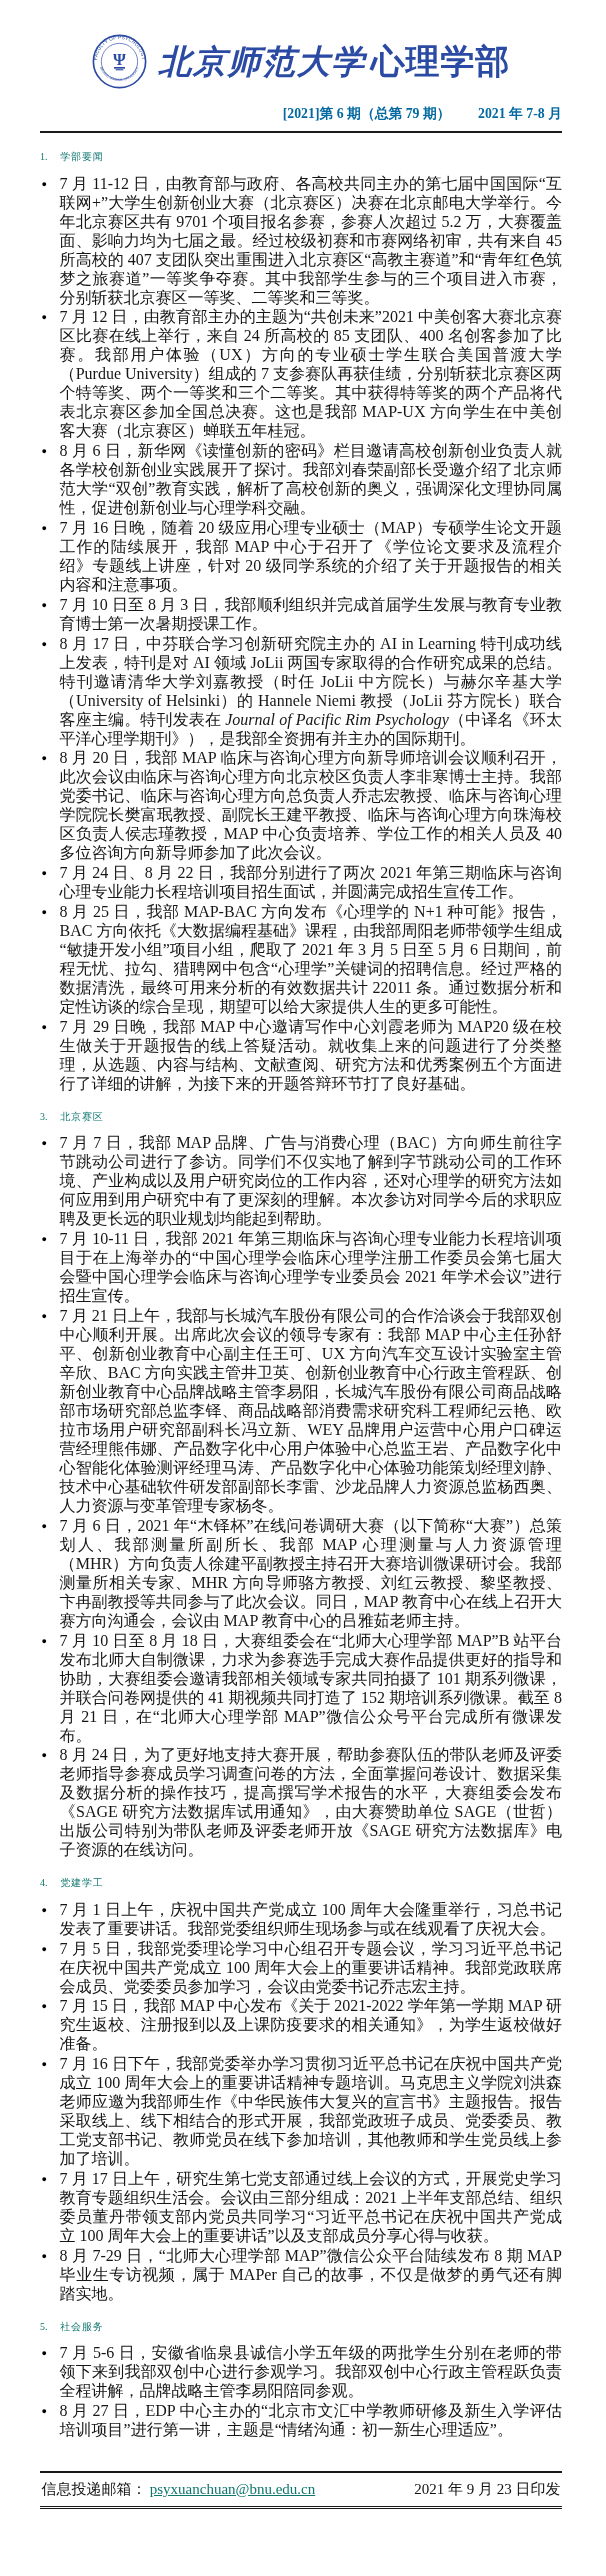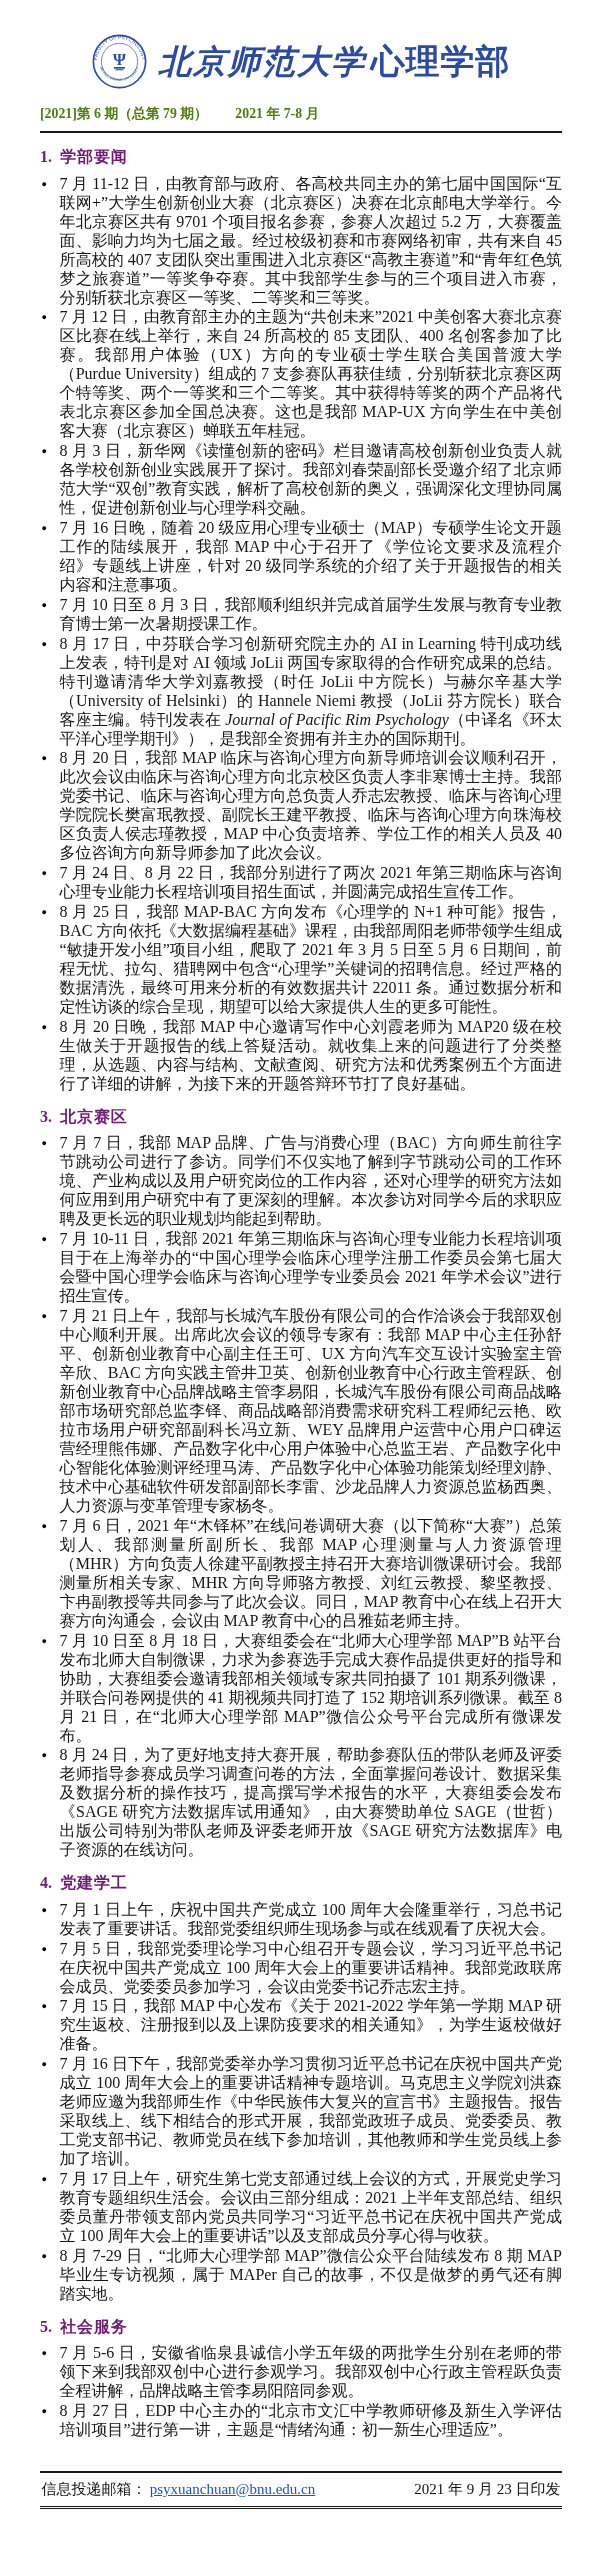--- a/index.html
+++ b/index.html
@@ -13,42 +13,42 @@
   .seal{width:55px;height:55px;flex:none;}
   .wordmark{display:flex;align-items:baseline;white-space:nowrap;color:#2b4aa3;}
   .wm-script{font-size:33px;font-weight:700;font-style:italic;letter-spacing:1.6px;
              font-family:"Liberation Serif","DejaVu Serif",serif;text-align:right;}
   .wm-bold{font-size:34px;font-weight:900;letter-spacing:0.8px;margin-left:4.9px;
            font-family:Liberation Serif, serif;}
 
   
   .doc-title{margin:27.5px 0 0 0;text-align:center;font-size:40px;line-height:44px;
              font-weight:900;color:#45457a;letter-spacing:8px;}
-  .issue-line{margin-top:16px;text-align:left;font-size:13.8px;font-weight:700;color:#4d7c0f;}
+  .issue-line{margin-top:16px;text-align:right;font-size:13.8px;font-weight:700;color:#0369a1;}
   .issue-gap{display:inline-block;width:27.5px;}
   .rule-top{border:none;border-top:2.4px solid #1a1a1a;margin:8px 0 0 0;}
 
   
-  .sec-heading{margin:13.8px 0 7.3px 0;font-size:16px;line-height:19.4px;font-weight:700;
-               color:#701a75;font-family:"Liberation Sans","DejaVu Sans",sans-serif;}
+  .sec-heading{margin:13.8px 0 7.3px 0;font-size:10px;line-height:19.4px;font-weight:400;
+               color:#0f766e;font-family:"Liberation Sans","DejaVu Sans",sans-serif;}
   .sec-num{display:inline-block;min-width:14.6px;font-family:"Liberation Serif","DejaVu Serif",serif;}
   .sec-title{margin-left:5.7px;letter-spacing:0.8px;}
   .bullet-item{display:flex;align-items:flex-start;margin:0 0 0.8px 1.6px;}
   .bullet-marker{flex:none;width:18px;font-size:9px;line-height:19px;color:#000;
                  transform:translateY(0.8px);}
   .bullet-text{flex:1;margin:0;font-size:16px;line-height:19px;text-align:justify;
                color:#161616;}
   .bullet-text i{font-style:italic;}
 
   
   .doc-footer{margin-top:32px;border-top:2px solid #1a1a1a;border-bottom:3.2px double #1a1a1a;}
   .footer-inner{display:flex;justify-content:space-between;align-items:center;
                 padding:6.5px 1.6px 7.3px 1.6px;font-size:15px;}
   .footer-left{display:flex;align-items:baseline;}
-  .footer-email{color:#1d4ed8;text-decoration:underline;margin-left:3.2px;cursor:pointer;}
+  .footer-email{color:#0f766e;text-decoration:underline;margin-left:3.2px;cursor:pointer;}
   .print-date{color:#111;}
 </style>
 </head>
 <body>
 
 <div class="page">
 
   <header class="masthead">
     <div class="seal">
       <svg viewBox="0 0 100 100" width="55" height="55" aria-hidden="true">
@@ -88,21 +88,21 @@
         <div class="bullet-item">
           <span class="bullet-marker">●</span>
           <p class="bullet-text">7 月 11-12 日，由教育部与政府、各高校共同主办的第七届中国国际“互联网+”大学生创新创业大赛（北京赛区）决赛在北京邮电大学举行。今年北京赛区共有 9701 个项目报名参赛，参赛人次超过 5.2 万，大赛覆盖面、影响力均为七届之最。经过校级初赛和市赛网络初审，共有来自 45 所高校的 407 支团队突出重围进入北京赛区“高教主赛道”和“青年红色筑梦之旅赛道”一等奖争夺赛。其中我部学生参与的三个项目进入市赛，分别斩获北京赛区一等奖、二等奖和三等奖。</p>
         </div>
         <div class="bullet-item">
           <span class="bullet-marker">●</span>
           <p class="bullet-text">7 月 12 日，由教育部主办的主题为“共创未来”2021 中美创客大赛北京赛区比赛在线上举行，来自 24 所高校的 85 支团队、400 名创客参加了比赛。我部用户体验（UX）方向的专业硕士学生联合美国普渡大学（Purdue University）组成的 7 支参赛队再获佳绩，分别斩获北京赛区两个特等奖、两个一等奖和三个二等奖。其中获得特等奖的两个产品将代表北京赛区参加全国总决赛。这也是我部 MAP-UX 方向学生在中美创客大赛（北京赛区）蝉联五年桂冠。</p>
         </div>
         <div class="bullet-item">
           <span class="bullet-marker">●</span>
-          <p class="bullet-text">8 月 3 日，新华网《读懂创新的密码》栏目邀请高校创新创业负责人就各学校创新创业实践展开了探讨。我部刘春荣副部长受邀介绍了北京师范大学“双创”教育实践，解析了高校创新的奥义，强调深化文理协同属性，促进创新创业与心理学科交融。</p>
+          <p class="bullet-text">8 月 6 日，新华网《读懂创新的密码》栏目邀请高校创新创业负责人就各学校创新创业实践展开了探讨。我部刘春荣副部长受邀介绍了北京师范大学“双创”教育实践，解析了高校创新的奥义，强调深化文理协同属性，促进创新创业与心理学科交融。</p>
         </div>
       </section>
       <section>
         <div class="bullet-item">
           <span class="bullet-marker">●</span>
           <p class="bullet-text">7 月 16 日晚，随着 20 级应用心理专业硕士（MAP）专硕学生论文开题工作的陆续展开，我部 MAP 中心于召开了《学位论文要求及流程介绍》专题线上讲座，针对 20 级同学系统的介绍了关于开题报告的相关内容和注意事项。</p>
         </div>
         <div class="bullet-item">
           <span class="bullet-marker">●</span>
           <p class="bullet-text">7 月 10 日至 8 月 3 日，我部顺利组织并完成首届学生发展与教育专业教育博士第一次暑期授课工作。</p>
@@ -118,21 +118,21 @@
         <div class="bullet-item">
           <span class="bullet-marker">●</span>
           <p class="bullet-text">7 月 24 日、8 月 22 日，我部分别进行了两次 2021 年第三期临床与咨询心理专业能力长程培训项目招生面试，并圆满完成招生宣传工作。</p>
         </div>
         <div class="bullet-item">
           <span class="bullet-marker">●</span>
           <p class="bullet-text">8 月 25 日，我部 MAP-BAC 方向发布《心理学的 N+1 种可能》报告，BAC 方向依托《大数据编程基础》课程，由我部周阳老师带领学生组成“敏捷开发小组”项目小组，爬取了 2021 年 3 月 5 日至 5 月 6 日期间，前程无忧、拉勾、猎聘网中包含“心理学”关键词的招聘信息。经过严格的数据清洗，最终可用来分析的有效数据共计 22011 条。通过数据分析和定性访谈的综合呈现，期望可以给大家提供人生的更多可能性。</p>
         </div>
         <div class="bullet-item">
           <span class="bullet-marker">●</span>
-          <p class="bullet-text">8 月 20 日晚，我部 MAP 中心邀请写作中心刘霞老师为 MAP20 级在校生做关于开题报告的线上答疑活动。就收集上来的问题进行了分类整理，从选题、内容与结构、文献查阅、研究方法和优秀案例五个方面进行了详细的讲解，为接下来的开题答辩环节打了良好基础。</p>
+          <p class="bullet-text">7 月 29 日晚，我部 MAP 中心邀请写作中心刘霞老师为 MAP20 级在校生做关于开题报告的线上答疑活动。就收集上来的问题进行了分类整理，从选题、内容与结构、文献查阅、研究方法和优秀案例五个方面进行了详细的讲解，为接下来的开题答辩环节打了良好基础。</p>
         </div>
       </section>
       <section>
         <h2 class="sec-heading"><span class="sec-num">3.</span><span class="sec-title">北京赛区</span></h2>
         <div class="bullet-item">
           <span class="bullet-marker">●</span>
           <p class="bullet-text">7 月 7 日，我部 MAP 品牌、广告与消费心理（BAC）方向师生前往字节跳动公司进行了参访。同学们不仅实地了解到字节跳动公司的工作环境、产业构成以及用户研究岗位的工作内容，还对心理学的研究方法如何应用到用户研究中有了更深刻的理解。本次参访对同学今后的求职应聘及更长远的职业规划均能起到帮助。</p>
         </div>
         <div class="bullet-item">
           <span class="bullet-marker">●</span>

